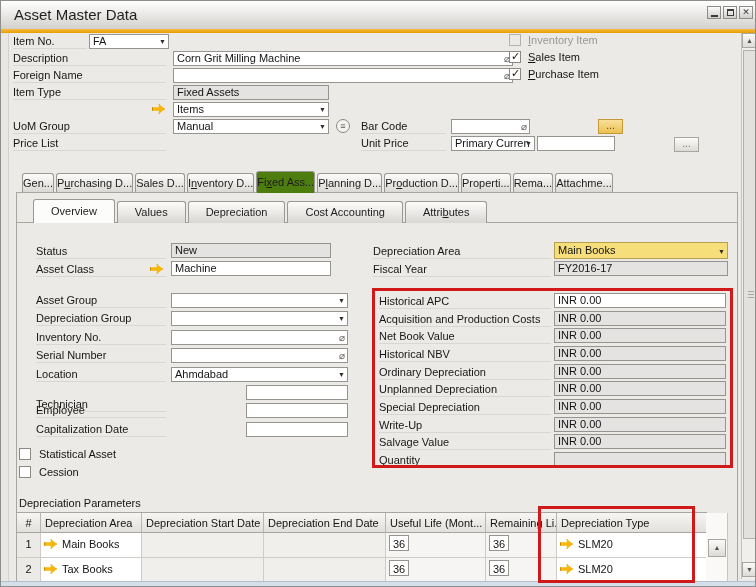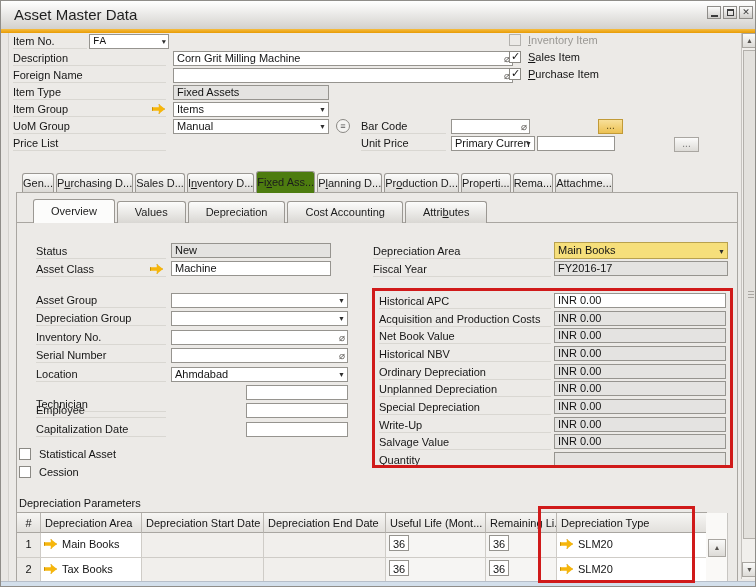--- a/index.html
+++ b/index.html
@@ -88,32 +88,31 @@
   <div class="titlebar">
     <span class="title">Asset Master Data</span>
     <span class="winbtn" style="left:706px;"><span style="display:inline-block;width:7px;height:2px;background:#3c3c3c;margin-top:8px;"></span></span>
     <span class="winbtn" style="left:722px;"><span style="display:inline-block;width:7px;height:7px;border:1px solid #3c3c3c;border-top-width:2px;margin-top:2px;"></span></span>
     <span class="winbtn" style="left:738px;"><span>✕</span></span>
   </div>
   <div class="goldbar"></div>
   <div class="lstrip"></div>
 
   <span class="lbl" style="left:12px;top:33px;width:74px;">Item No.</span>
-  <span class="fld" style="left:88px;top:33px;width:80px;font-family:Liberation Mono, monospace;"><span>FA</span><span class="dd">▼</span></span>
+  <span class="fld" style="left:88px;top:33px;width:80px;"><span>FA</span><span class="dd">▼</span></span>
 
   <span class="lbl" style="left:12px;top:50px;width:153px;">Description</span>
   <span class="fld" style="left:172px;top:50px;width:340px;"><span>Corn Grit Milling Machine</span><span class="lookup">⌀</span></span>
 
   <span class="lbl" style="left:12px;top:67px;width:153px;">Foreign Name</span>
   <span class="fld" style="left:172px;top:67px;width:340px;"><span></span><span class="lookup">⌀</span></span>
 
   <span class="lbl" style="left:12px;top:84px;width:153px;">Item Type</span>
   <span class="fld ro" style="left:172px;top:84px;width:156px;">Fixed Assets</span>
 
-  <span class="lbl" style="left:12px;top:101px;width:153px;">Item Group</span>
   <span class="larrow" style="left:151px;top:103px;"></span>
   <span class="fld" style="left:172px;top:101px;width:156px;"><span>Items</span><span class="dd">▼</span></span>
 
   <span class="lbl" style="left:12px;top:118px;width:153px;">UoM Group</span>
   <span class="fld" style="left:172px;top:118px;width:156px;"><span>Manual</span><span class="dd">▼</span></span>
   <span class="listicon" style="left:335px;top:118px;">≡</span>
 
   <span class="lbl" style="left:360px;top:118px;width:85px;">Bar Code</span>
   <span class="fld" style="left:450px;top:118px;width:79px;"><span></span><span class="lookup">⌀</span></span>
   <span class="btn gold" style="left:597px;top:118px;width:25px;">...</span>

